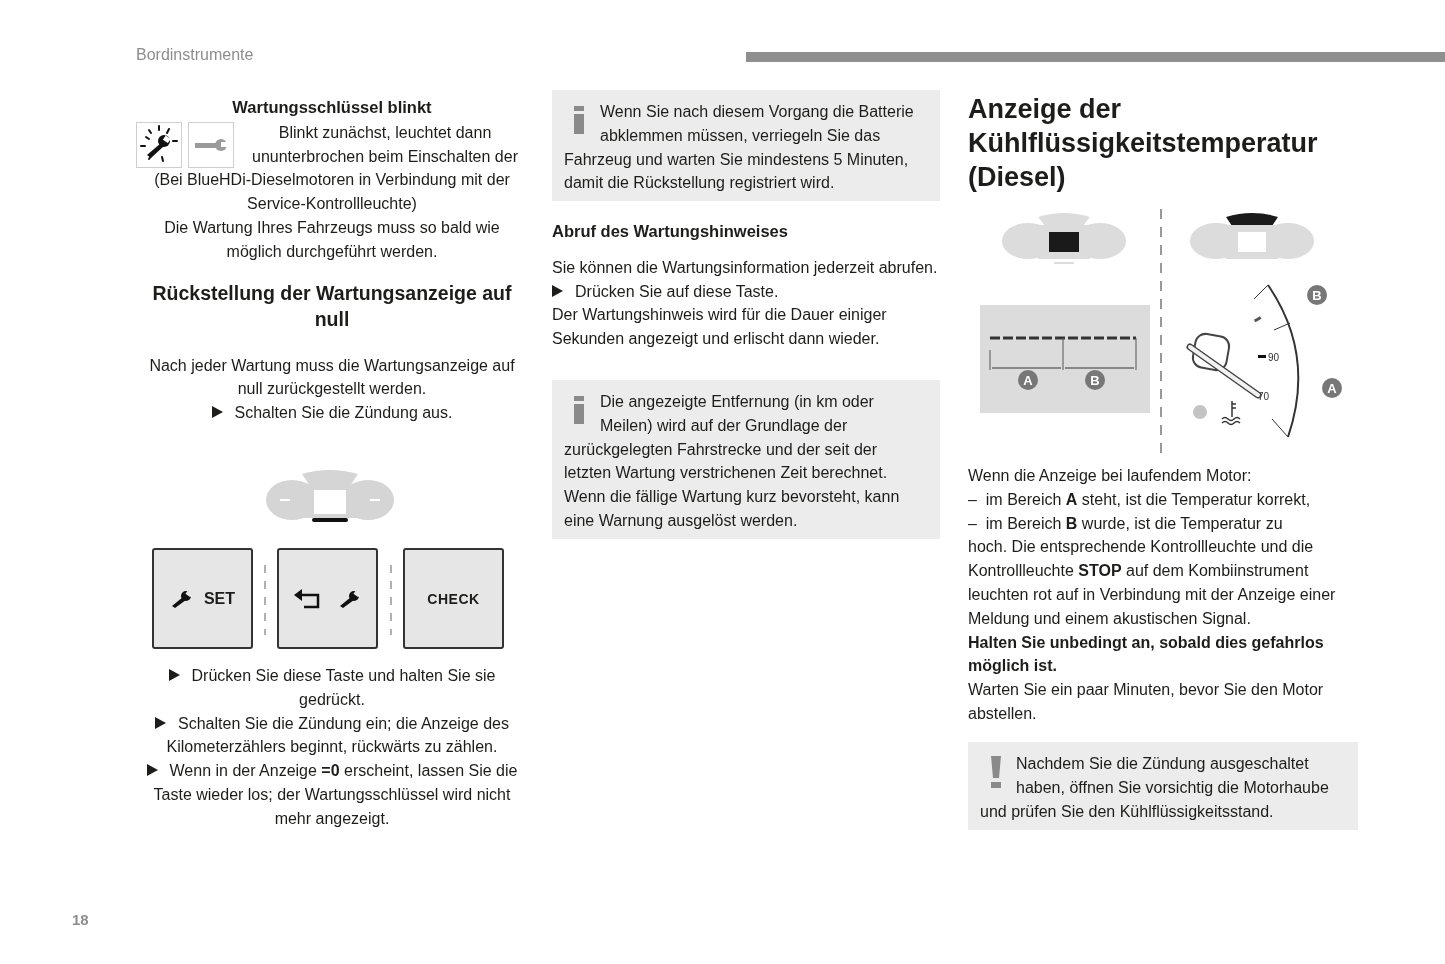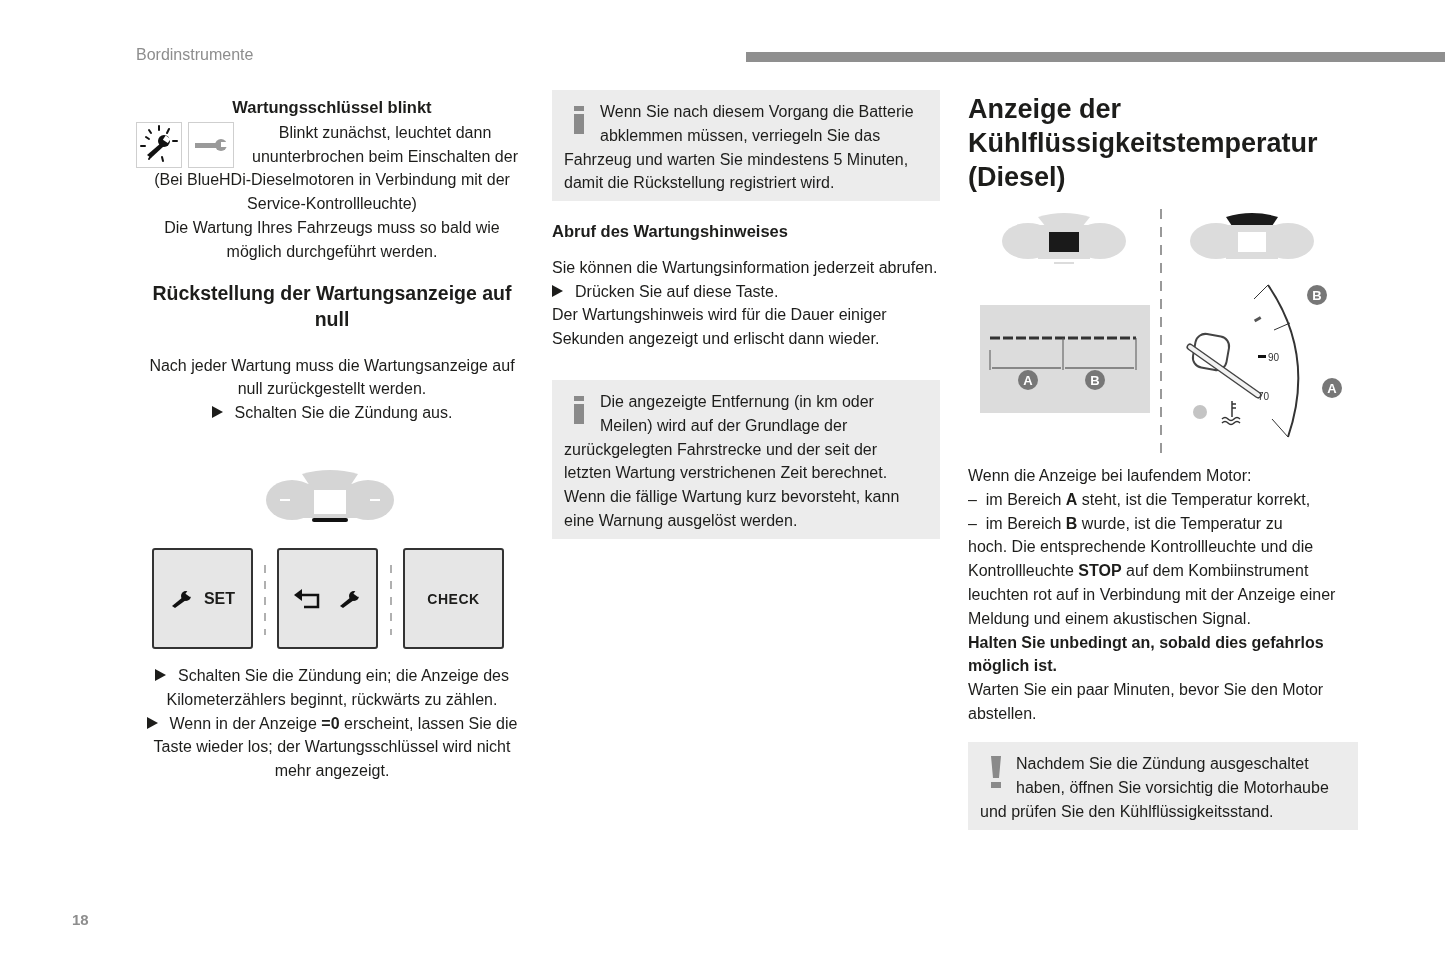--- a/index.html
+++ b/index.html
@@ -107,20 +107,21 @@
     <circle cx="16" cy="7" r="5" fill="#111"></circle>
     <rect x="16" y="1" width="6" height="4" fill="#e6e6e6" transform="rotate(35 16 4)"></rect>
   </svg>
 </div>
 <div class="dash-sep" style="left:390px;"></div>
 <div class="btn" style="left:403px;font-size:14px;letter-spacing:0.5px;">
   <span>CHECK</span>
 </div>
 
 <div class="abs col1 body" style="top:664px;">
+  <p><span class="tri"></span><span>Drücken Sie diese Taste und halten Sie sie gedrückt.</span></p>
   <p><span class="tri"></span><span>Schalten Sie die Zündung ein; die Anzeige des Kilometerzählers beginnt, rückwärts zu zählen.</span></p>
   <p><span class="tri"></span><span>Wenn in der Anzeige </span><b>=0</b><span> erscheint, lassen Sie die Taste wieder los; der Wartungsschlüssel wird nicht mehr angezeigt.</span></p>
 </div>
 
 <div class="abs col2 note body" style="top:90px;height:111px;">
   <div class="ico">
       <div class="info-glyph">
         <div class="dot"></div>
         <div class="stem"></div>
       </div>

